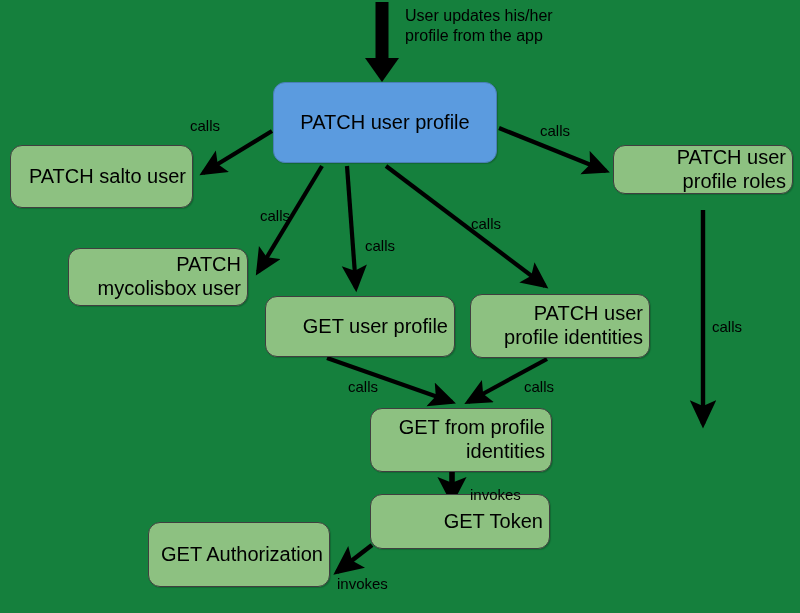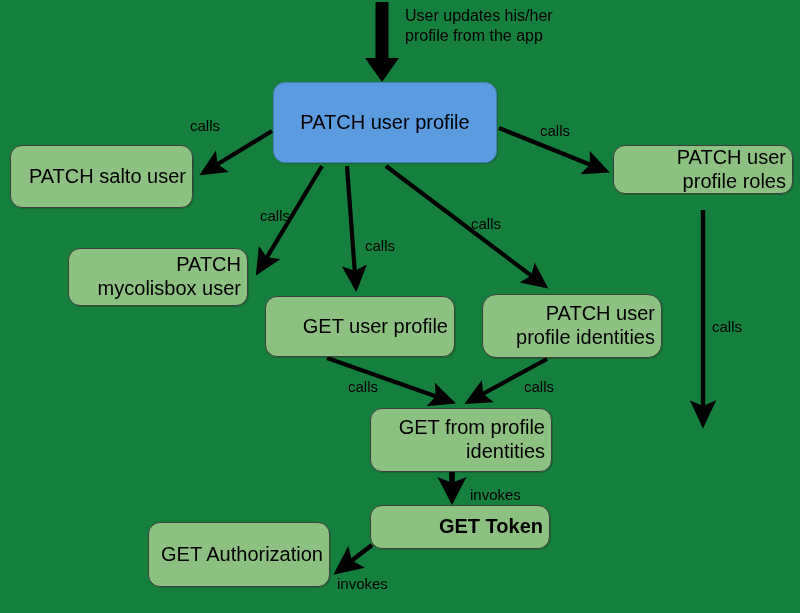--- a/index.html
+++ b/index.html
@@ -141,29 +141,29 @@
   </div>
 
   <div class="node green" style="left:68px; top:248px; width:180px; height:58px;">
     <span class="node-label">PATCH mycolisbox user</span>
   </div>
 
   <div class="node green" style="left:265px; top:296px; width:190px; height:61px;">
     <span class="node-label">GET user profile</span>
   </div>
 
-  <div class="node green" style="left:482px; top:294px; width:180px; height:64px;border-radius:14px;">
+  <div class="node green" style="left:470px; top:294px; width:180px; height:64px;">
     <span class="node-label">PATCH user profile identities</span>
   </div>
 
   <div class="node green" style="left:370px; top:408px; width:182px; height:64px;">
     <span class="node-label">GET from profile identities</span>
   </div>
 
-  <div class="node green" style="left:370px; top:505px; width:180px; height:44px;font-weight:bold;">
+  <div class="node green" style="left:370px; top:494px; width:180px; height:55px;">
     <span class="node-label">GET Token</span>
   </div>
 
   <div class="node green" style="left:148px; top:522px; width:182px; height:65px;">
     <span class="node-label">GET Authorization</span>
   </div>
 
   <div class="node green" style="left:613px; top:145px; width:180px; height:49px;">
     <span class="node-label">PATCH user profile roles</span>
   </div>

